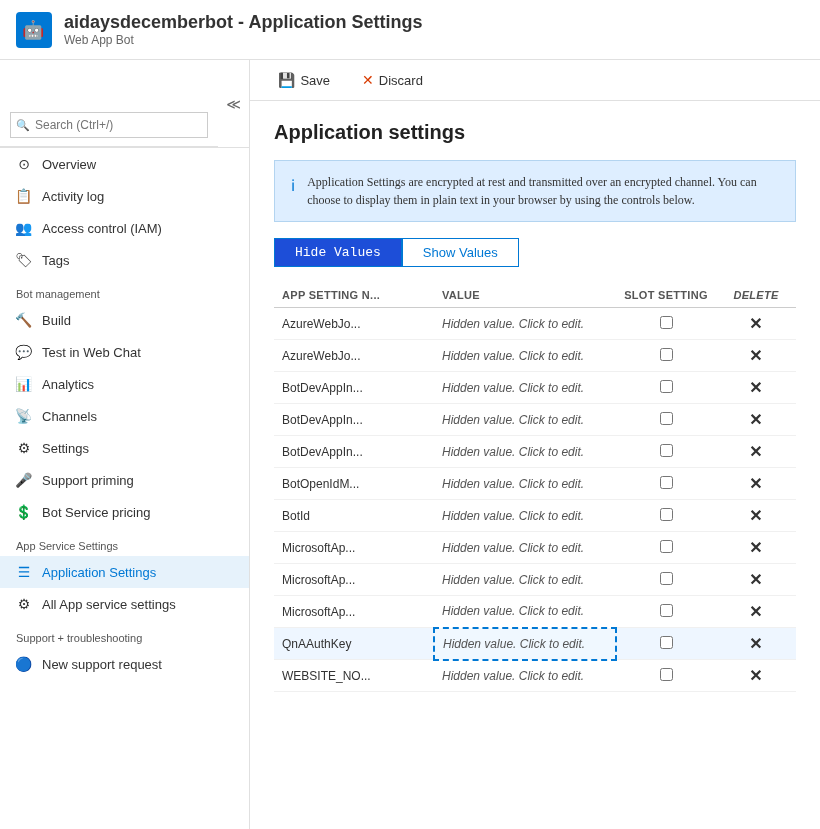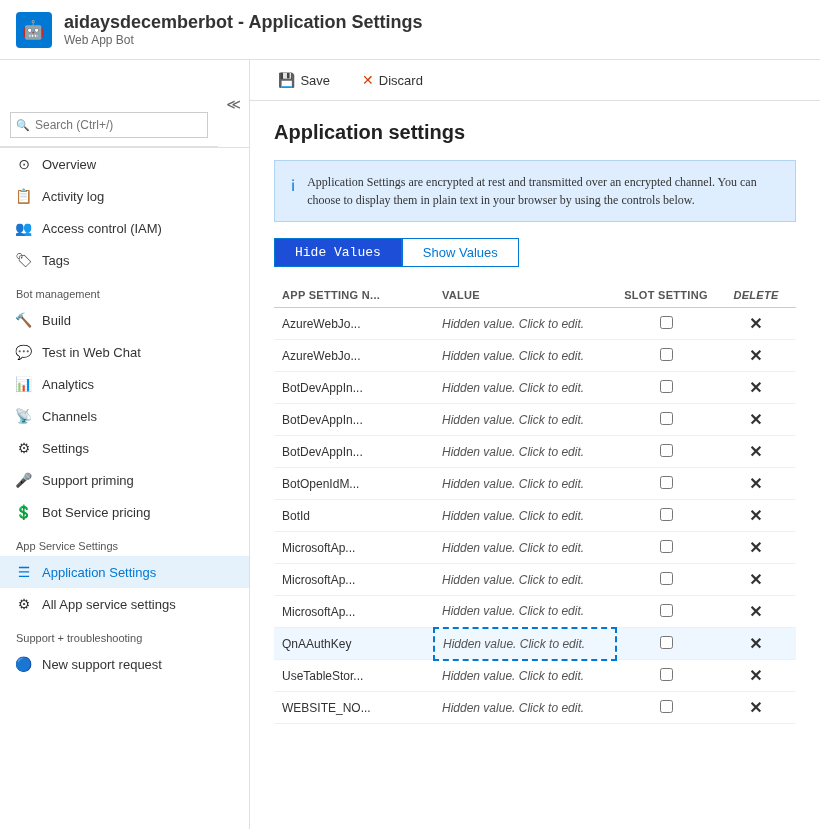--- a/index.html
+++ b/index.html
@@ -252,26 +252,20 @@
               <td style="text-align: center;"><input type="checkbox" style=""></td>
               <td style="text-align: center; cursor: pointer; font-weight: bold; font-size: 16px;">✕</td>
             </tr>
             <tr style="background: rgb(238, 246, 255);">
               <td>QnAAuthKey</td>
               <td style="font-style: italic; color: rgb(85, 85, 85); border: 2px dashed rgb(0, 120, 212); background: rgb(240, 248, 255);">Hidden value. Click to edit.</td>
               <td style="text-align: center;"><input type="checkbox" style=""></td>
               <td style="text-align: center; cursor: pointer; font-weight: bold; font-size: 16px;">✕</td>
             </tr>
             <tr>
-              <td>UseTableStor...</td>
-              <td style="font-style: italic; color: rgb(85, 85, 85);">Hidden value. Click to edit.</td>
-              <td style="text-align: center;"><input type="checkbox" style=""></td>
-              <td style="text-align: center; cursor: pointer; font-weight: bold; font-size: 16px;">✕</td>
-            </tr>
-            <tr>
               <td>WEBSITE_NO...</td>
               <td style="font-style: italic; color: rgb(85, 85, 85);">Hidden value. Click to edit.</td>
               <td style="text-align: center;"><input type="checkbox" style=""></td>
               <td style="text-align: center; cursor: pointer; font-weight: bold; font-size: 16px;">✕</td>
             </tr>
           </tbody>
       </table>
     </div>
   </div>
 </div>

